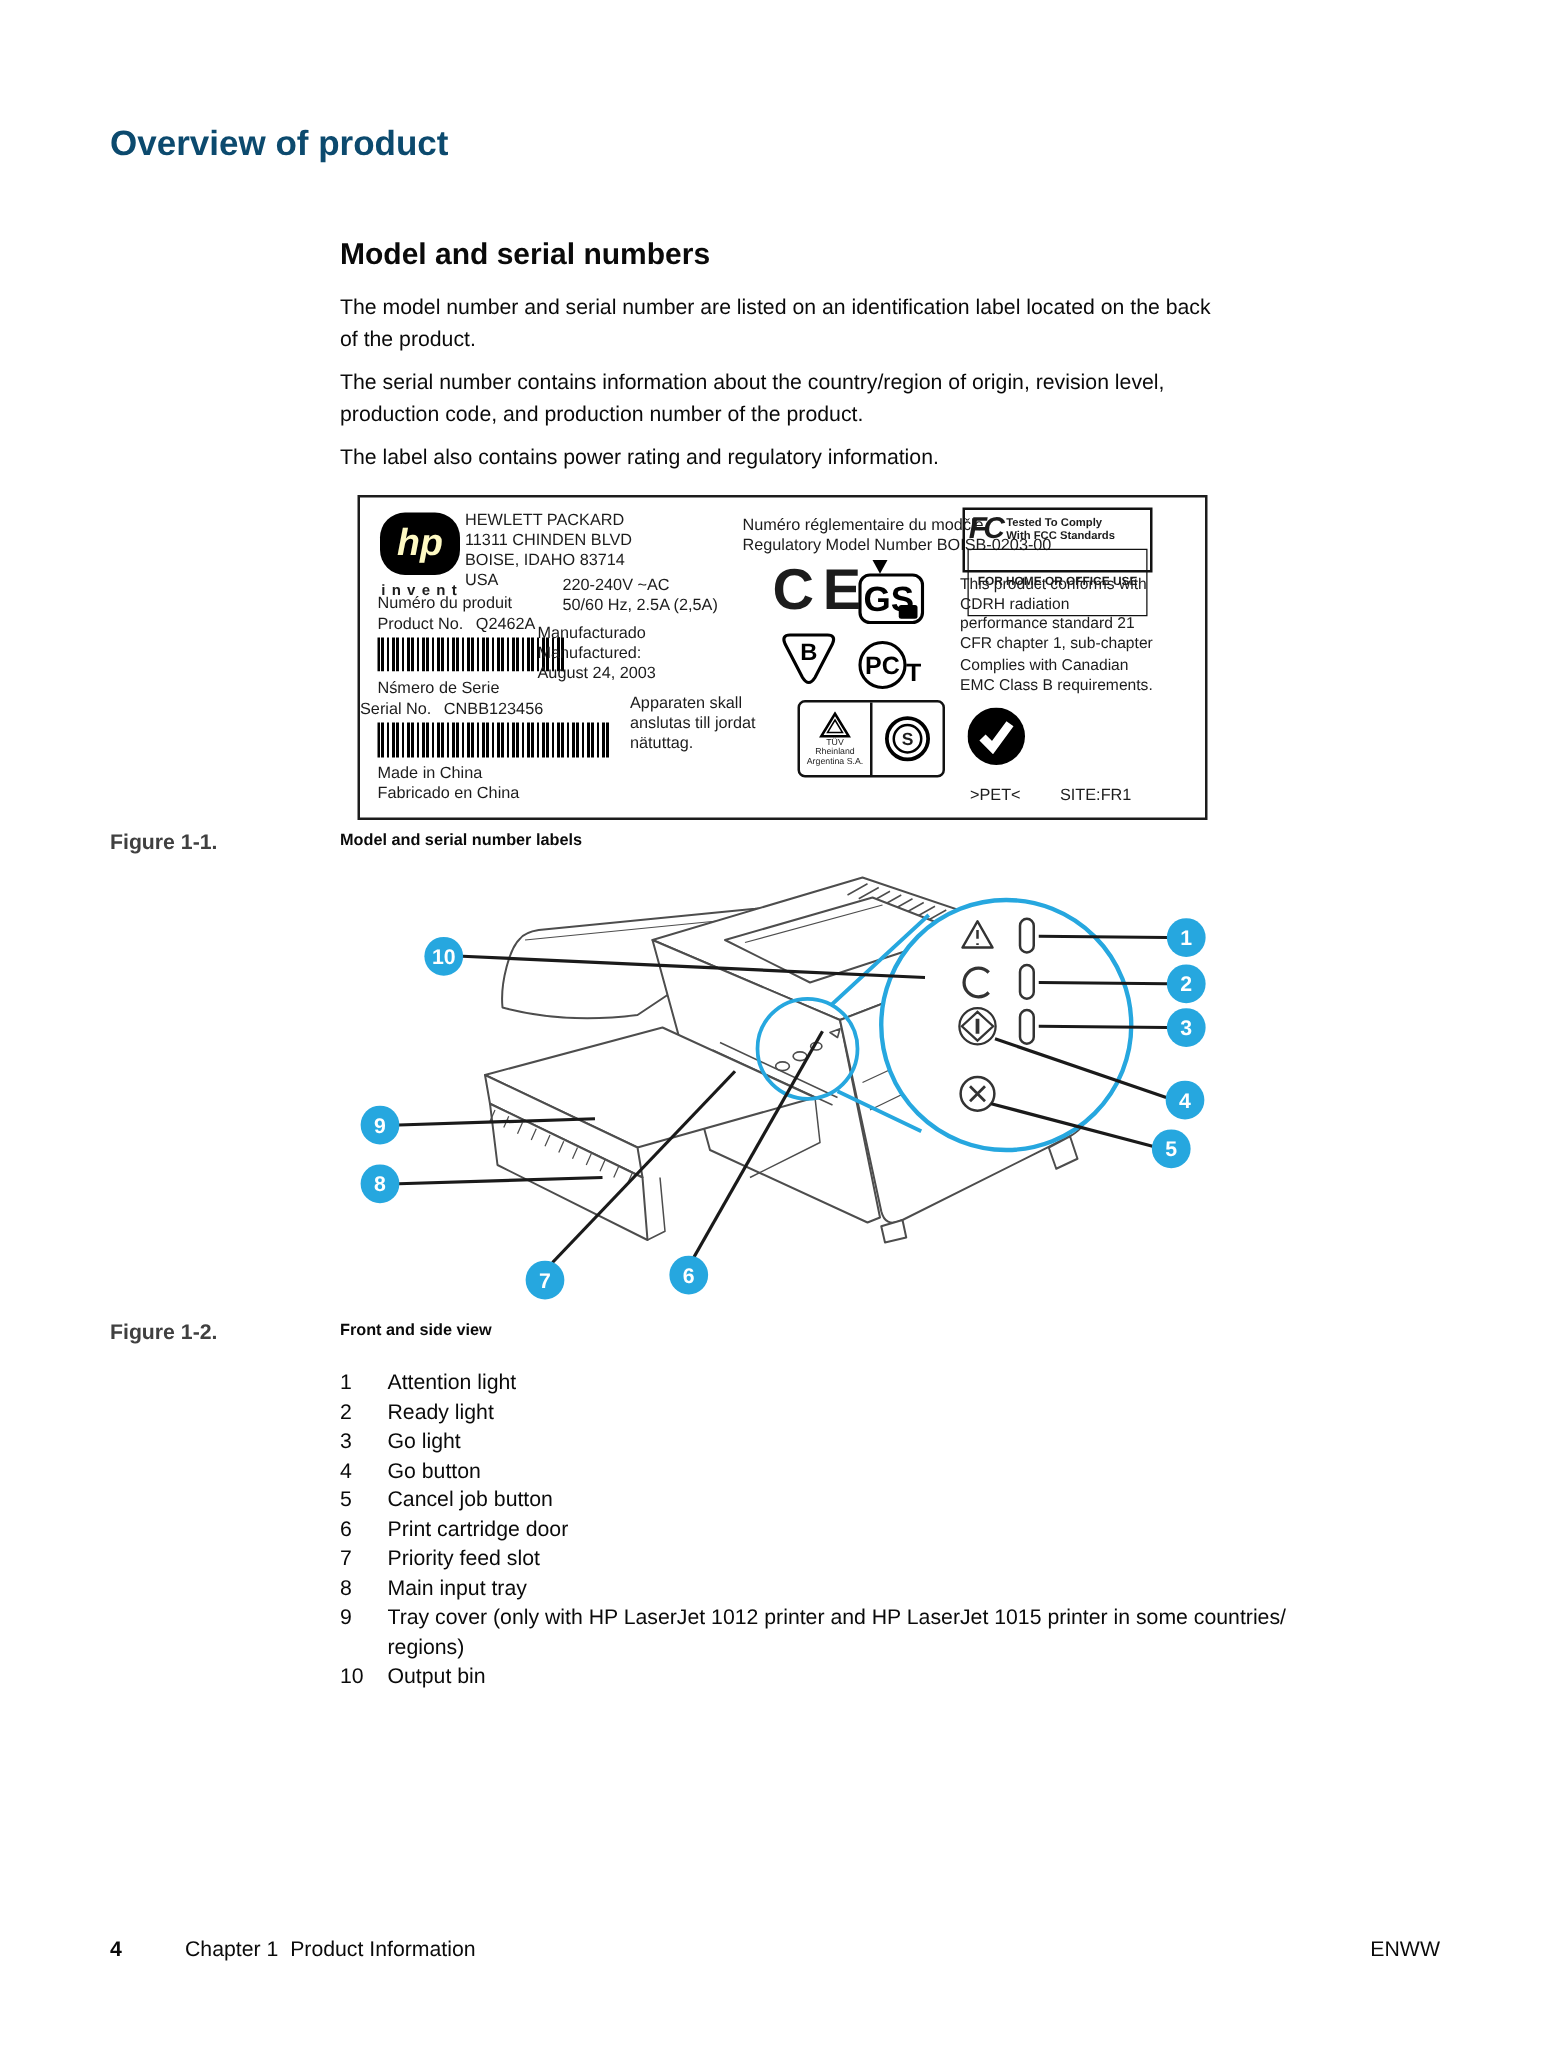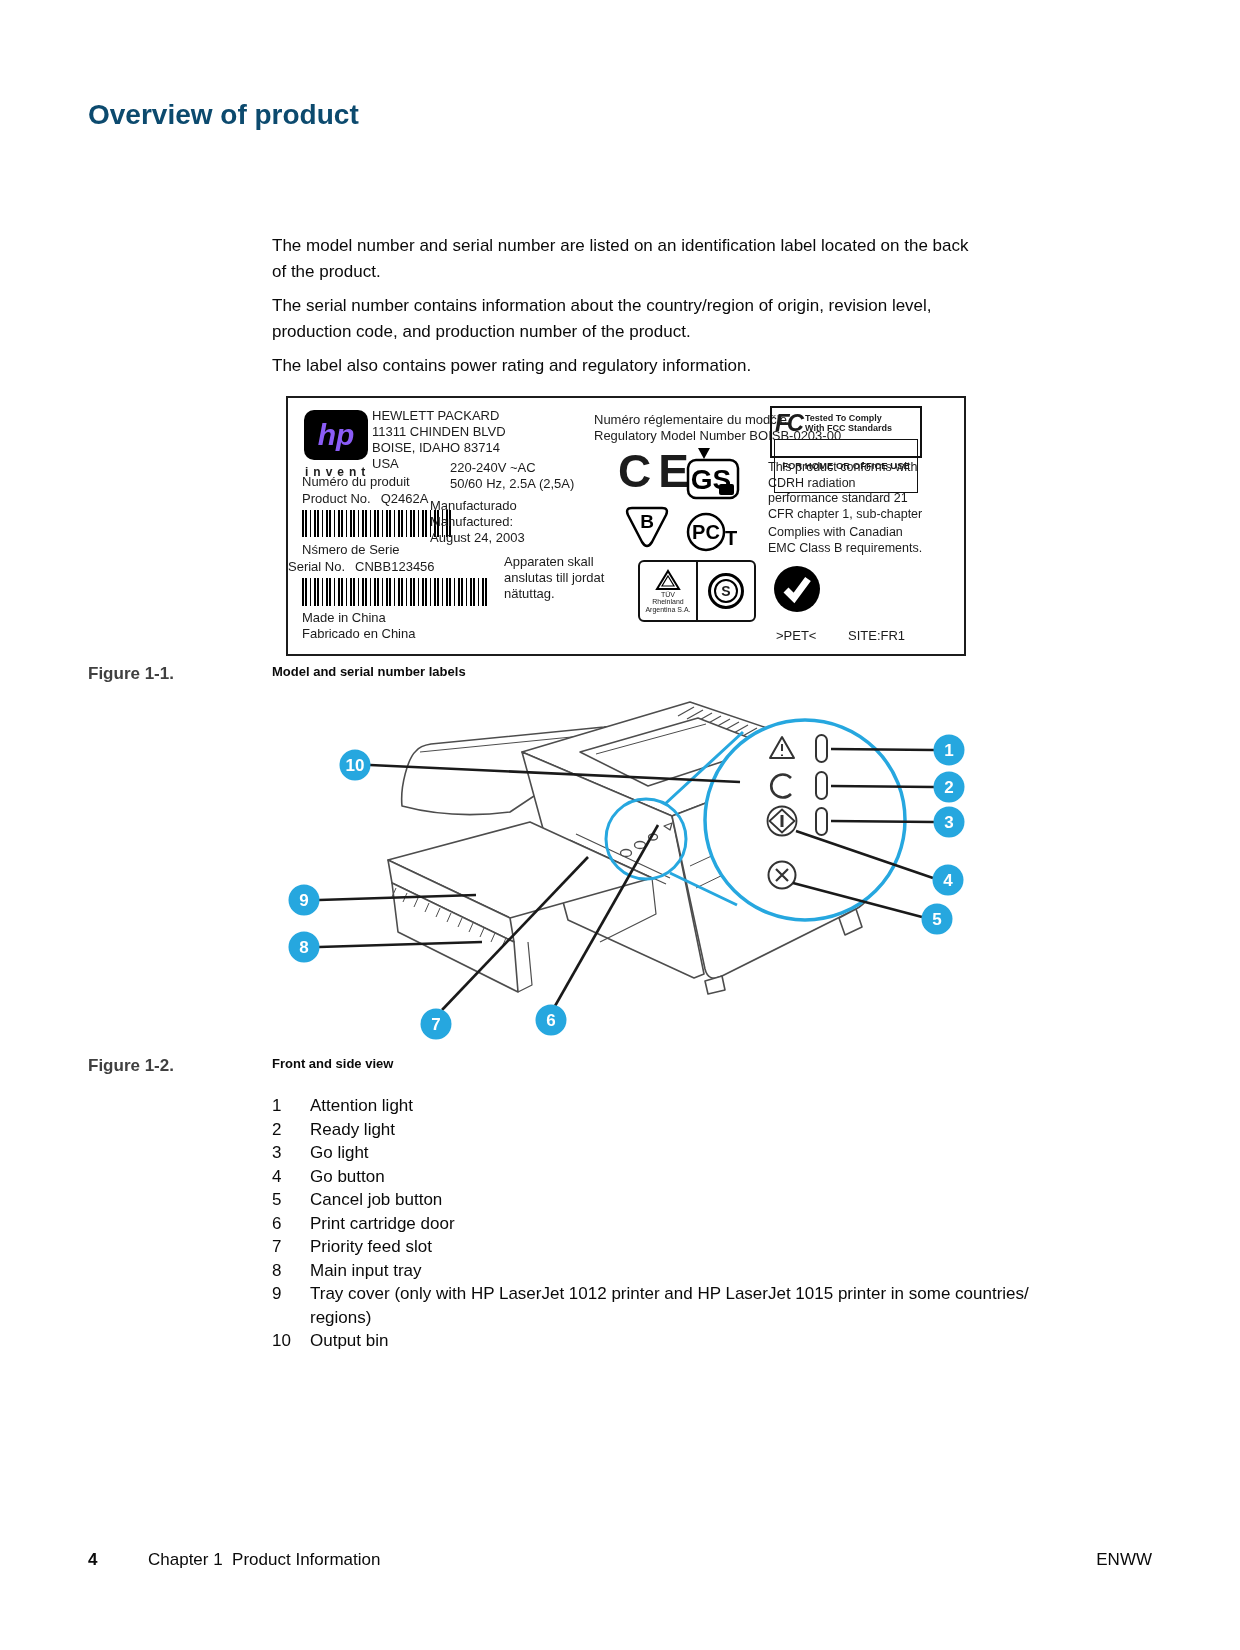--- a/index.html
+++ b/index.html
@@ -10,21 +10,21 @@
 
   .t-title{left:88px;top:80px;font-size:28px;font-weight:bold;color:#0c4a6e;}
   .t-h2{left:272px;top:170px;font-size:24px;font-weight:bold;}
   .t-p{left:272px;width:822px;font-size:17px;line-height:26px;}
   .p1{top:216px}.p2{top:276px}.p3{top:336px}
 
   
   .id-label{left:286px;top:396px;width:676px;height:256px;border:2px solid #1c1c1c;background:#fff;
             font-size:13px;line-height:16px;color:#1c1c1c;}
   .id-label .blk{position:absolute;}
-  .hp-box{left:16px;top:12px;width:64px;height:50px;background:#000;border-radius:10px;color:#8b5cf6;
+  .hp-box{left:16px;top:12px;width:64px;height:50px;background:#000;border-radius:20px;color:#fef9c3;
           display:flex;align-items:center;justify-content:center;font-size:30px;font-weight:bold;font-style:italic;}
   .hp-invent{left:17px;top:66px;font-size:12px;font-weight:bold;letter-spacing:5px;}
   .addr{left:84px;top:10px;}
   .regmodel{left:306px;top:14px;}
   .fcc-box{left:482px;top:8px;width:152px;height:52px;border:2px solid #111;box-sizing:border-box;}
   .fcc-top{display:flex;align-items:center;gap:4px;padding:2px 3px;height:26px;}
   .fcc-logo{font-size:24px;font-weight:900;font-style:italic;letter-spacing:-3px;}
   .fcc-text{font-size:9px;font-weight:bold;line-height:10px;}
   .fcc-banner{border:1.5px solid #111;margin:1px 2px 0 2px;text-align:center;font-size:9.5px;font-weight:bold;padding:18px 0;}
   .power{left:162px;top:62px;}
@@ -71,20 +71,21 @@
   .foot-num{left:88px;top:1550px;font-size:17px;font-weight:bold;}
   .foot-chap{left:148px;top:1550px;font-size:17px;white-space:pre;}
   .foot-right{right:88px;top:1550px;font-size:17px;}
 </style>
 </head>
 <body>
 
 <div class="page">
 
   <h1 class="abs t-title">Overview of product</h1>
+  <h2 class="abs t-h2">Model and serial numbers</h2>
 
   <p class="abs t-p pre p1">The model number and serial number are listed on an identification label located on the back
 of the product.</p>
   <p class="abs t-p pre p2">The serial number contains information about the country/region of origin, revision level,
 production code, and production number of the product.</p>
   <p class="abs t-p pre p3">The label also contains power rating and regulatory information.</p>
 
   <div class="abs id-label">
     <div class="blk hp-box">
         <span>hp</span>

